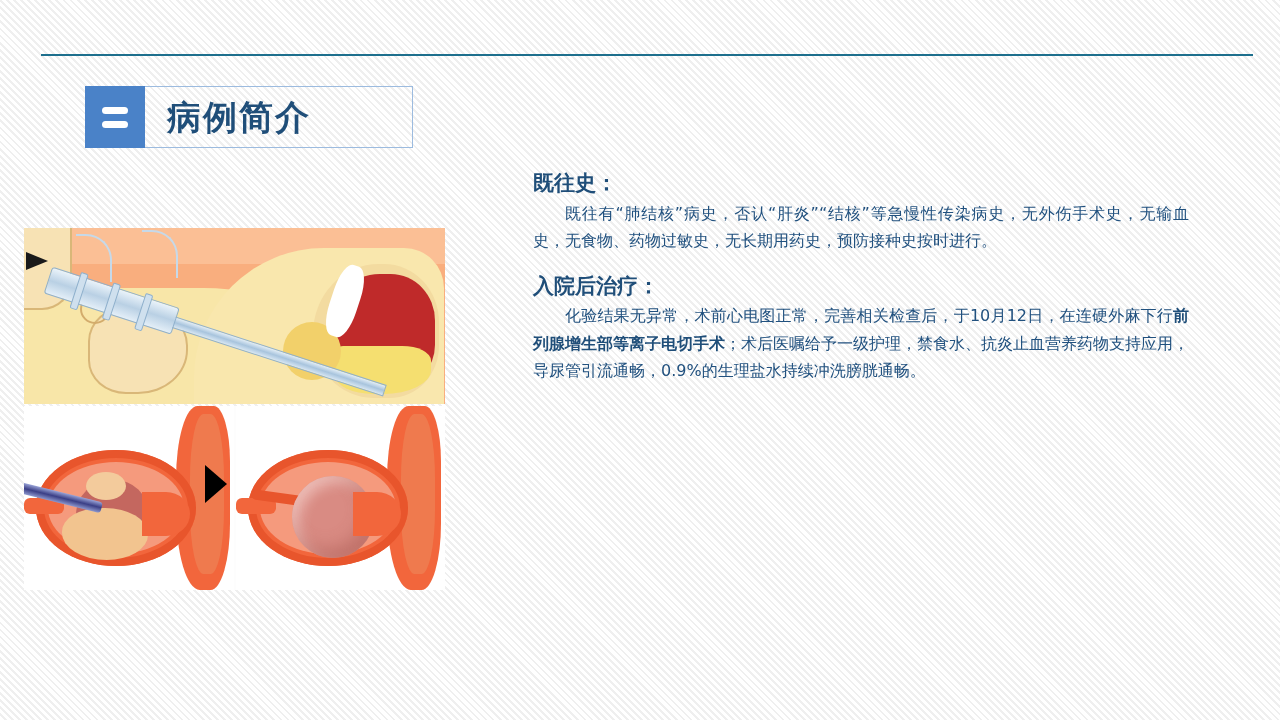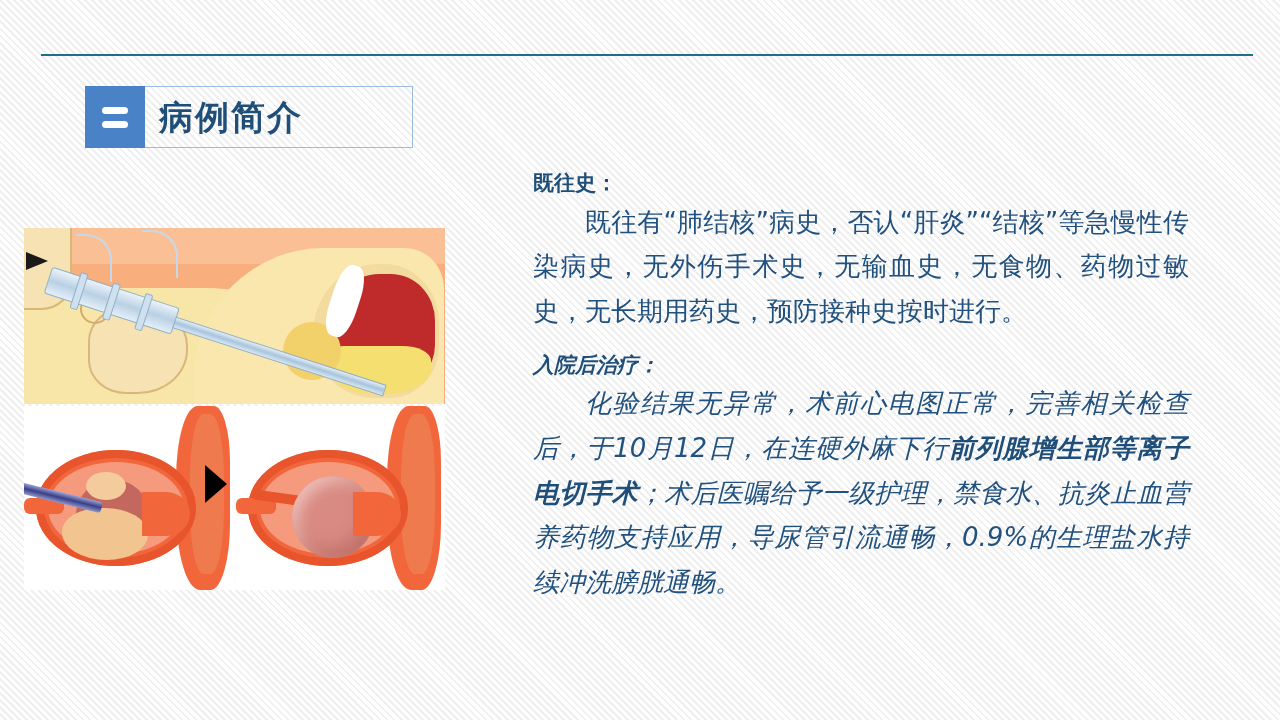--- a/index.html
+++ b/index.html
@@ -65,21 +65,21 @@
   }
   .title-badge .bar.short {
     width: 26px;
   }
   .title-box {
     border: 1px solid #9cbbdf;
     border-left: none;
     width: 268px;
     display: flex;
     align-items: center;
-    padding-left: 14px;
+    padding-left: 22px;
     box-sizing: border-box;
     background: transparent;
   }
   .title-text {
     font-size: 34px;
     font-weight: bold;
     color: #1f4e79;
     letter-spacing: 2px;
     line-height: 1;
     font-family: "DejaVu Sans", "Liberation Sans", sans-serif;
@@ -354,30 +354,30 @@
   }
 
   
   .content {
     position: absolute;
     left: 498px;
     top: 168px;
     width: 656px;
     margin-left: 35px;
   }
-  .section + .section { margin-top: 16px; font-style: italic; }
+  .section + .section { margin-top: 16px; }
   .section-heading {
     font-size: 21px;
     font-weight: bold;
     color: #1f4e79;
     line-height: 1.5;
     font-family: "DejaVu Sans", "Liberation Sans", sans-serif;
   }
   .section-body {
-    font-size: 26px;
+    font-size: 16px;
     color: #21517f;
     line-height: 1.72;
     text-indent: 2em;
     text-align: justify;
     text-justify: inter-ideograph;
     font-family: "DejaVu Sans", "Liberation Sans", sans-serif;
   }
   .section-body b {
     font-weight: bold;
     color: #1f4e79;

